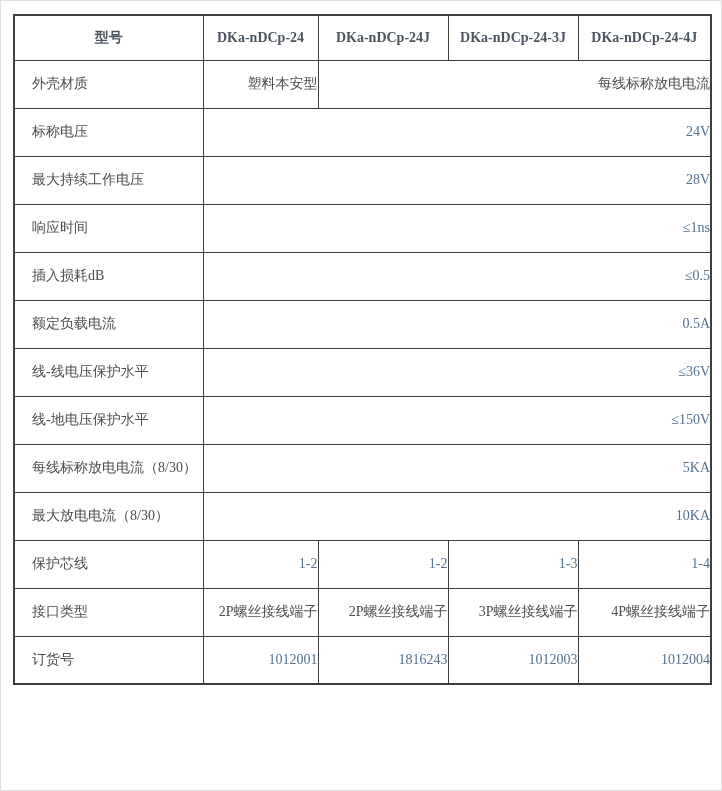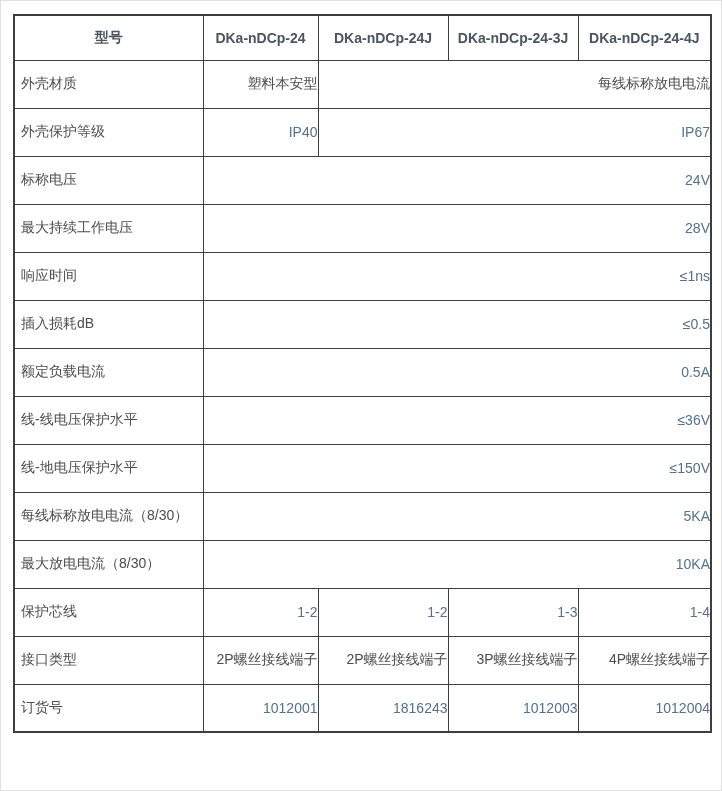--- a/index.html
+++ b/index.html
@@ -29,30 +29,30 @@
     border:2px solid var(--border);
   }
   .spec th,.spec td{
     border:1px solid var(--border);
     background:var(--bg);
     font-size:14px;
     vertical-align:middle;
     padding:0;
     overflow:hidden;
   }
-  .spec tr{height:48px;}
+  .spec tr{height:48px;font-family:Liberation Serif, serif;}
   .spec tr.header-row{height:45px;}
   .spec th{
     font-weight:bold;
     color:var(--text-header);
     text-align:center;
   }
   .spec td.label{
     text-align:left;
-    padding-left:6px;
+    padding-left:17px;
     color:var(--text-cjk);
   }
   .spec td.value{text-align:right;}
   .spec td.value.cjk{color:var(--text-cjk);}
   .spec td.value.lat{color:var(--text-latin);}
   .spec sup{
     font-size:10px;
     line-height:0;
     vertical-align:super;
   }
@@ -75,25 +75,20 @@
         <th>型号</th>
         <th>DKa-nDCp-24</th>
         <th>DKa-nDCp-24J</th>
         <th>DKa-nDCp-24-3J</th>
         <th>DKa-nDCp-24-4J</th>
       </tr>
       <tr>
         <td class="label">外壳材质</td>
         <td class="value cjk">塑料本安型</td>
         <td class="value cjk" colspan="3">每线标称放电电流</td>
-      </tr>
-      <tr>
-        <td class="label">外壳保护等级</td>
-        <td class="value lat">IP40</td>
-        <td class="value lat" colspan="3">IP67</td>
       </tr>
       <tr>
         <td class="label">标称电压</td>
         <td class="value lat" colspan="4">24V</td>
       </tr>
       <tr>
         <td class="label">最大持续工作电压</td>
         <td class="value lat" colspan="4">28V</td>
       </tr>
       <tr>

